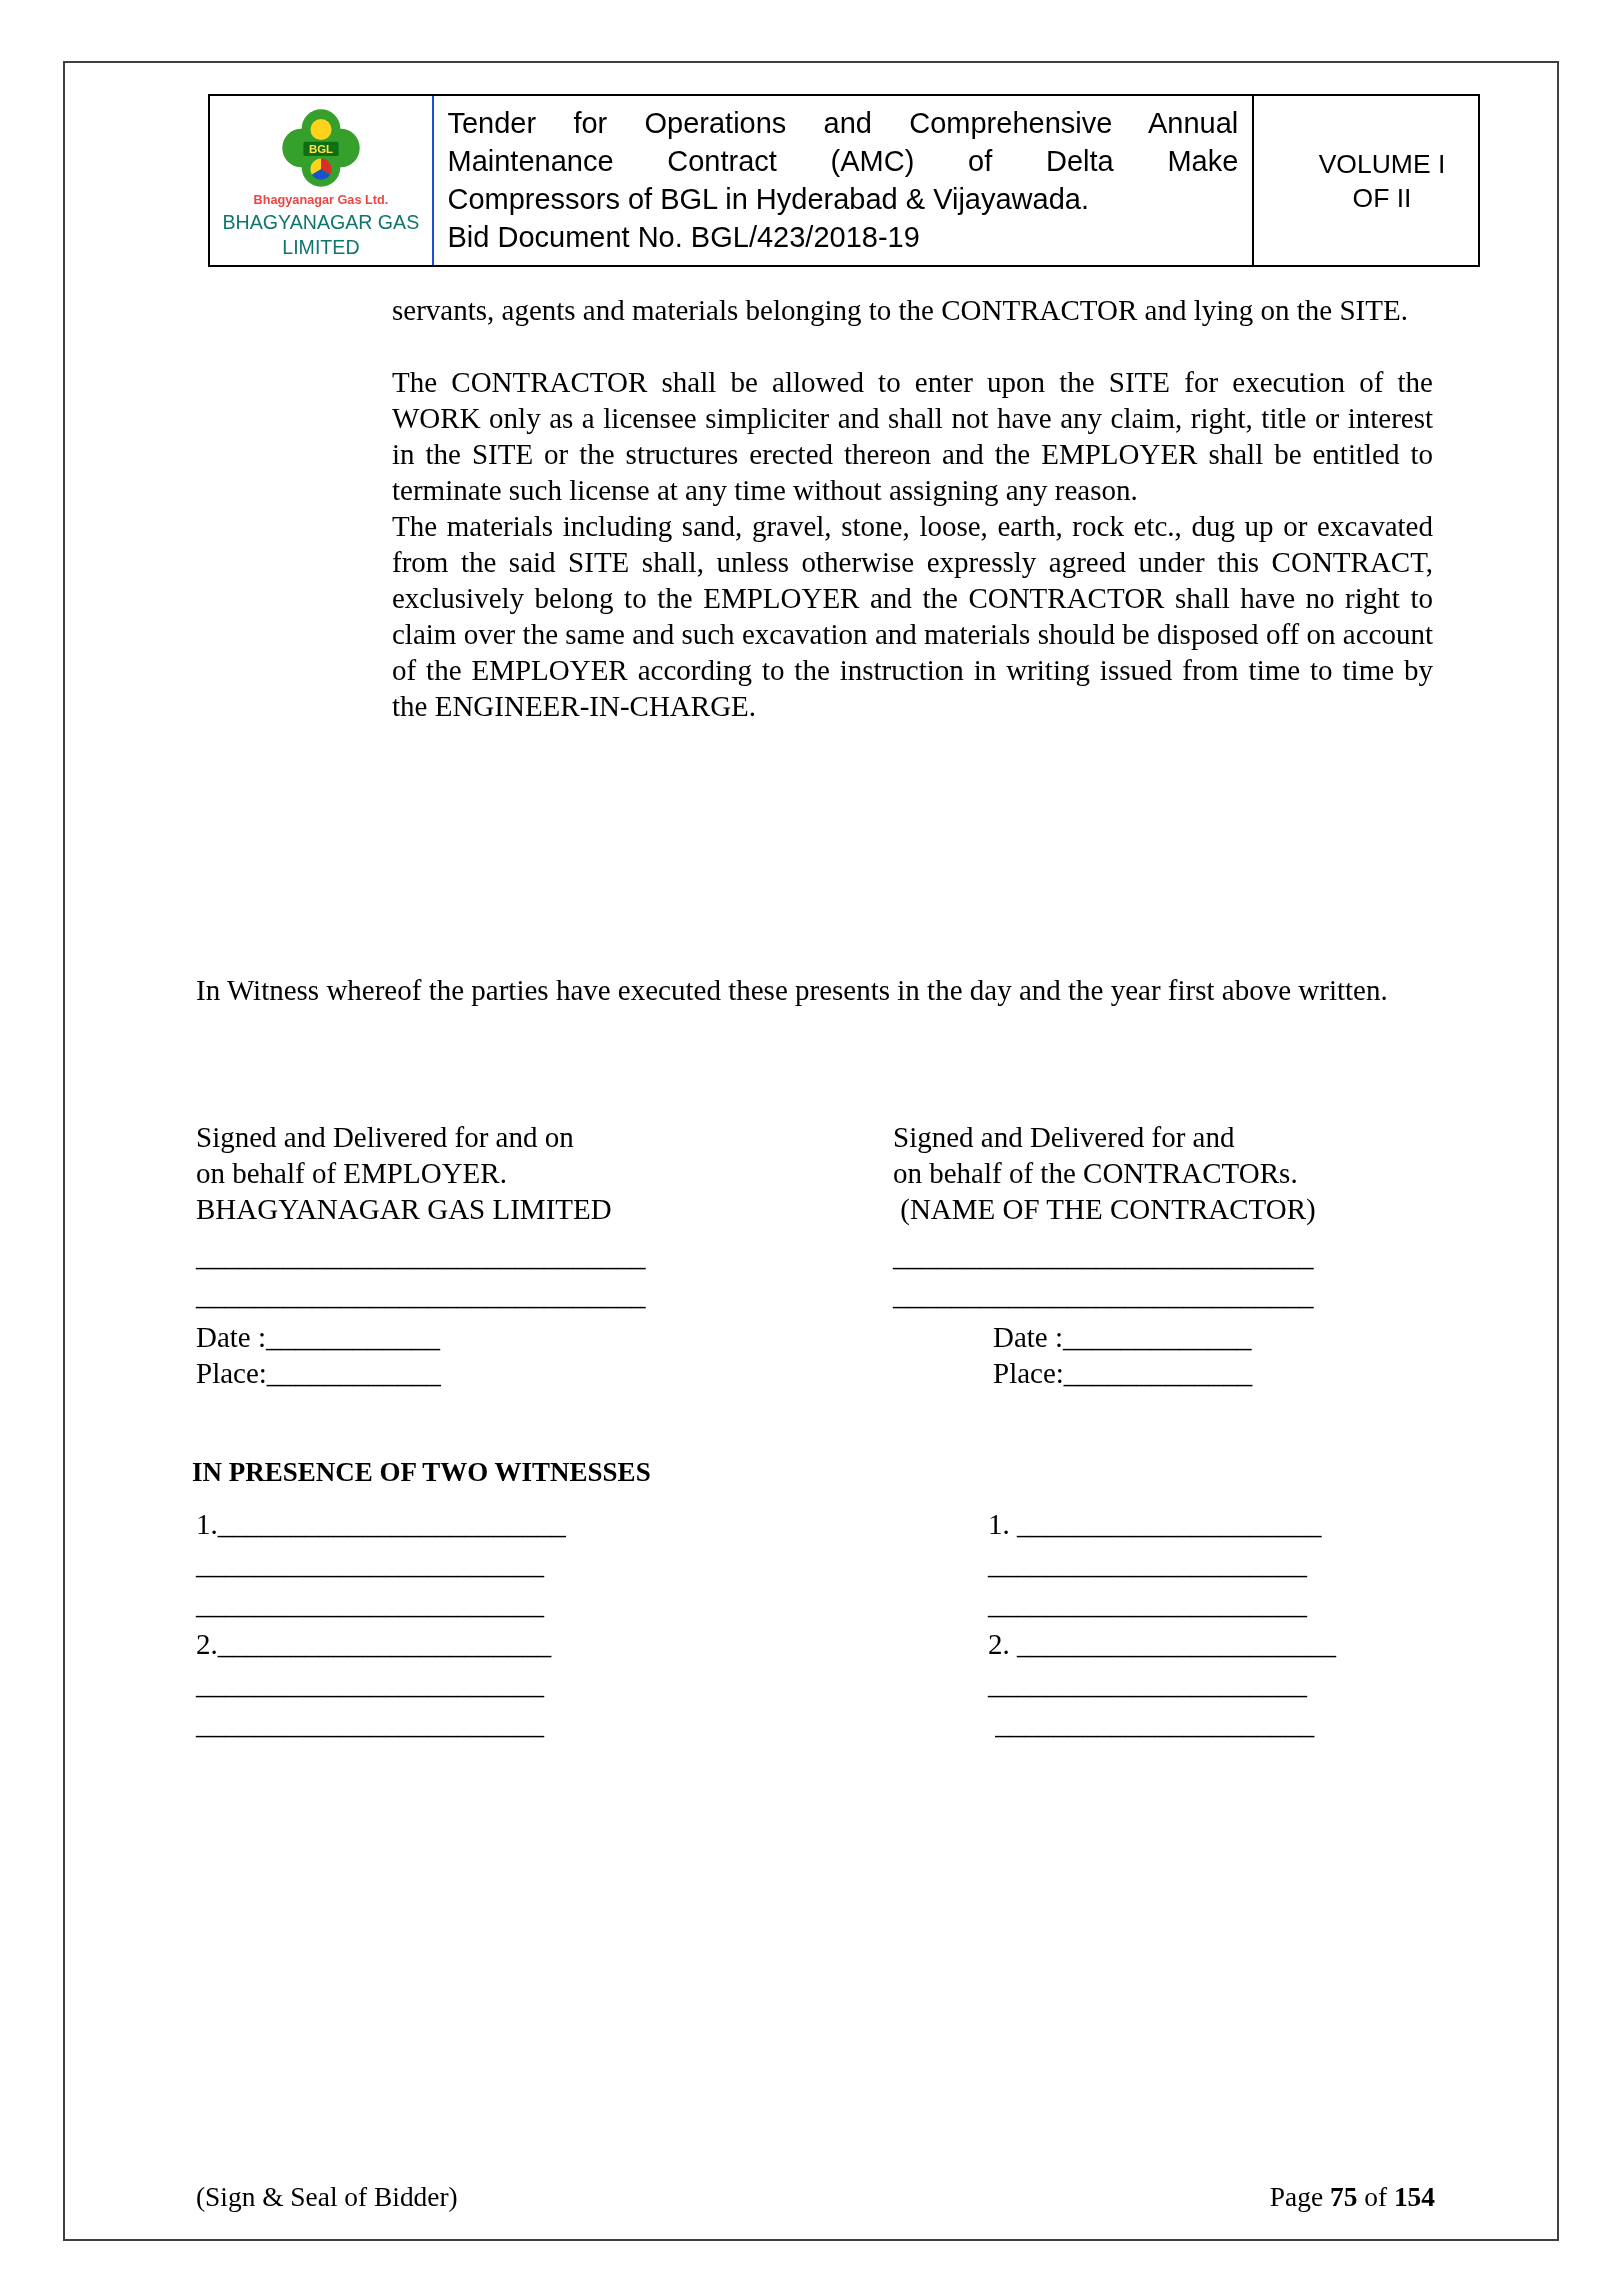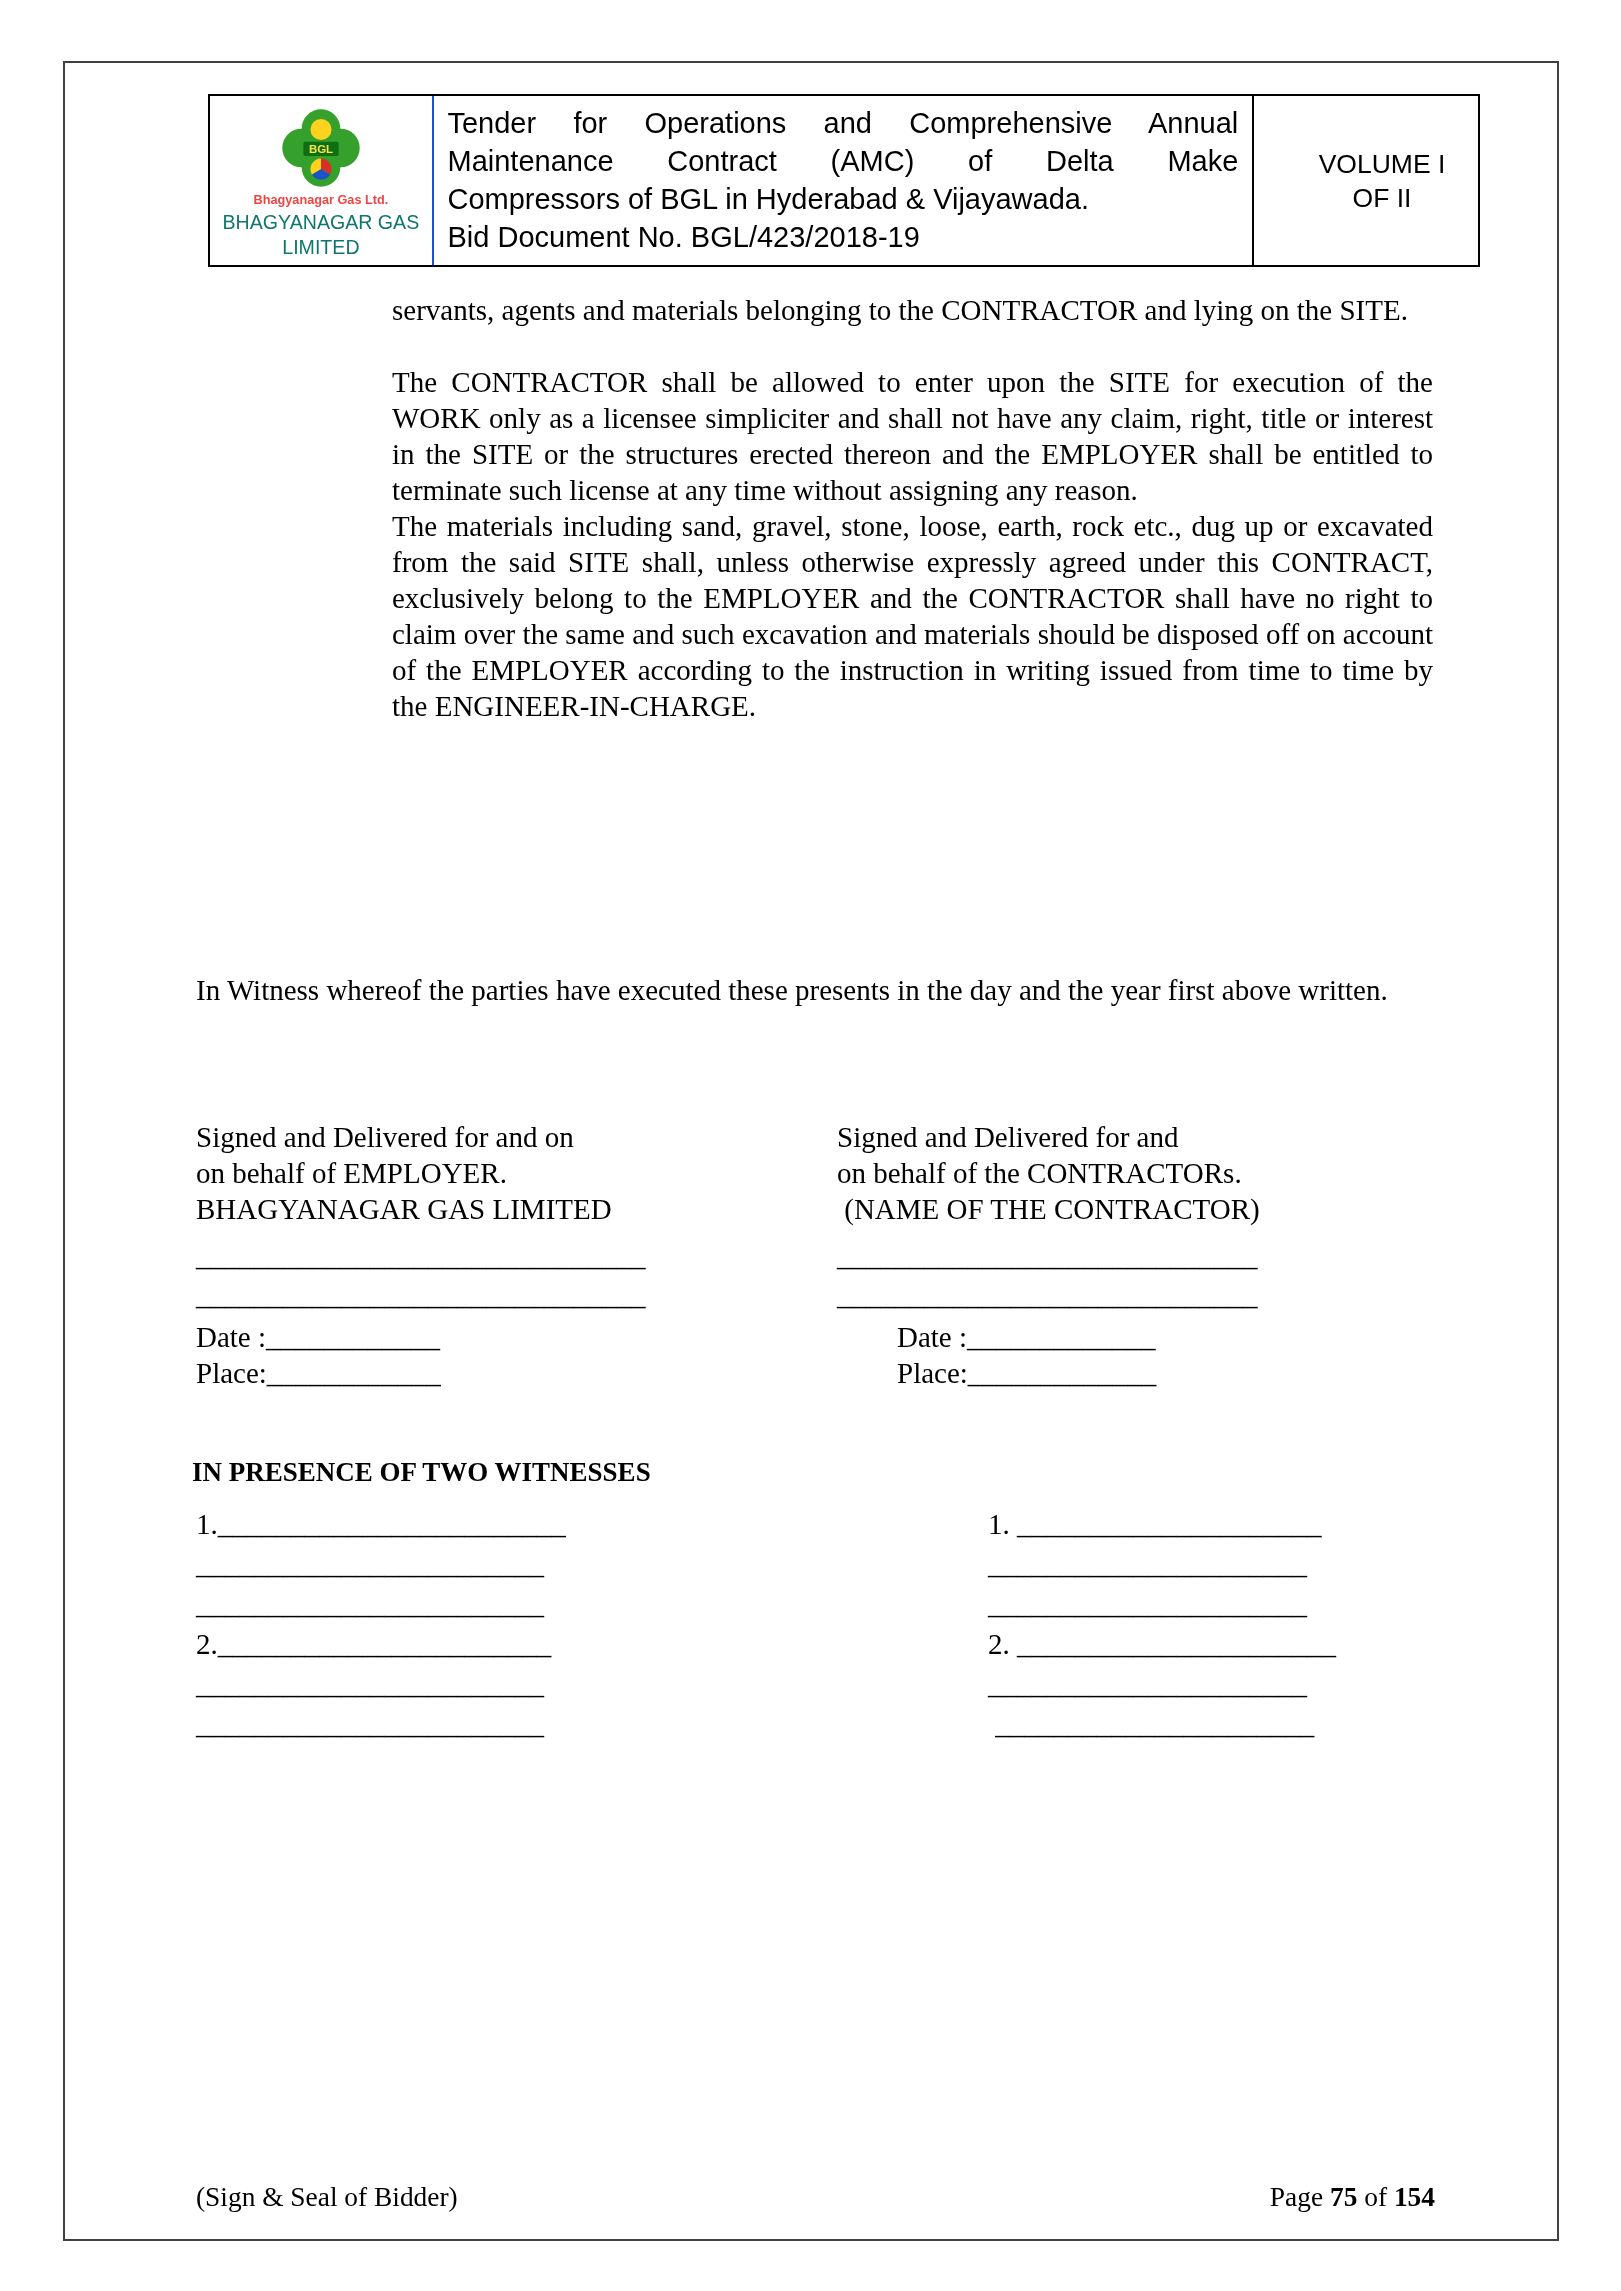--- a/index.html
+++ b/index.html
@@ -67,25 +67,25 @@
 
   .witness-intro {
     position: absolute; left: 196px; top: 972px; width: 1239px;
     font-size: 29px; line-height: 37px; text-align: justify;
   }
 
   
   .sig-col { position: absolute; top: 1119px; font-size: 29px; line-height: 36px; }
   .sig-col div { white-space: pre-wrap; }
   .sig-left  { left: 196px; width: 627px; }
-  .sig-right { left: 837px; width: 627px; }
+  .sig-right { left: 893px; width: 627px; }
   .sig-underline { line-height: 39px; }
   .sig-underline.first { margin-top: 9.8px; }
   .sig-date { margin-top: 3.9px; }
-  .sig-right .sig-indent { margin-left: 60px; }
+  .sig-right .sig-indent { margin-left: 100px; }
 
   
   .witness-heading {
     position: absolute; left: 192px; top: 1457px;
     font-size: 27px; font-weight: bold;
   }
   .wit-col { position: absolute; top: 1504px; font-size: 29px; line-height: 40px; }
   .wit-col div { white-space: pre-wrap; }
   .wit-left  { left: 196px; }
   .wit-right { left: 988px; }

